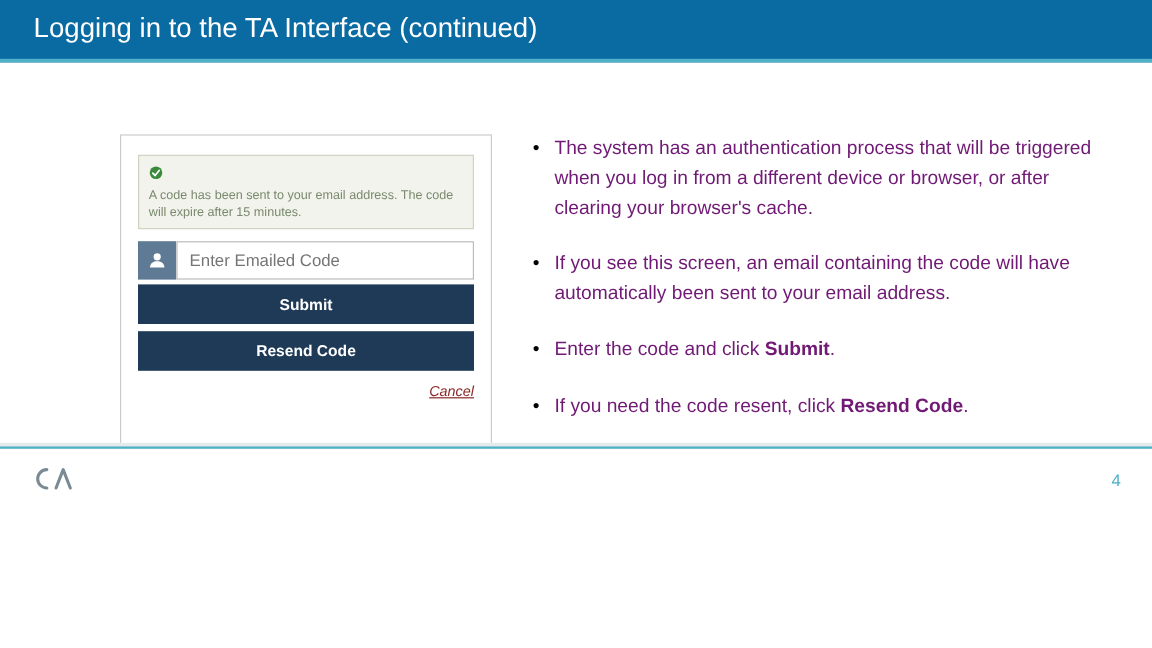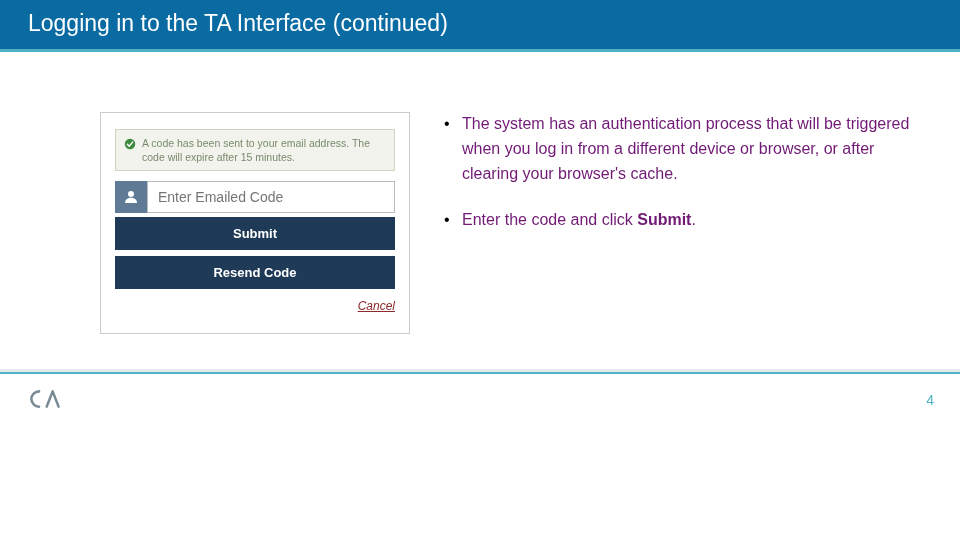--- a/index.html
+++ b/index.html
@@ -37,20 +37,21 @@
     margin-bottom: 14px;
   }
   .infobox {
     border: 1px solid #cfd4c3;
     background: #f1f3ec;
     padding: 6px 8px;
     display: flex;
     gap: 6px;
     align-items: flex-start;
     margin-bottom: 10px;
+    flex-direction: column;
   }
   .check-icon {
     width: 12px; height: 12px; margin-top: 2px;
     flex: 0 0 12px;
   }
   .check-icon svg { display: block; }
   .infobox-text {
     color: #7a8a6e;
     font-size: 10.5px;
     line-height: 1.35;
@@ -180,21 +181,23 @@
       </div>
 
       <button class="btn">Submit</button>
       <button class="btn">Resend Code</button>
       <a class="cancel-link">Cancel</a>
     </div>
 
     <div class="bullets">
       <ul>
         <li><span>The system has an authentication process that will be triggered when you log in from a different device or browser, or after clearing your browser's cache.</span></li>
+        <li><span>If you see this screen, an email containing the code will have automatically been sent to your email address.</span></li>
         <li><span>Enter the code and click </span><b>Submit</b><span>.</span></li>
+        <li><span>If you need the code resent, click </span><b>Resend Code</b><span>.</span></li>
       </ul>
     </div>
 
   </div>
 
   <div class="footer">
     <span class="footer-logo">
       <svg viewBox="0 0 40 24" width="34" height="22">
         <path d="M13 3 A9 9 0 1 0 13 21" stroke="#7a8a94" stroke-width="3" fill="none" stroke-linecap="round"></path>
         <path d="M22 21 L29 3 L36 21" stroke="#7a8a94" stroke-width="3" fill="none" stroke-linecap="round" stroke-linejoin="round"></path>

